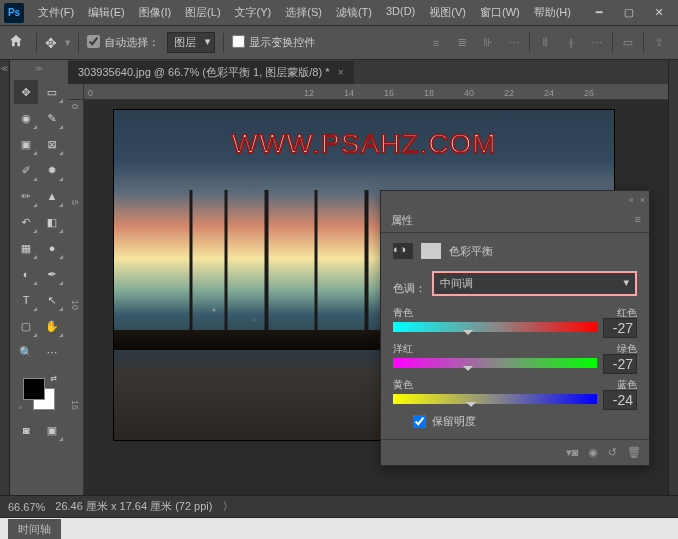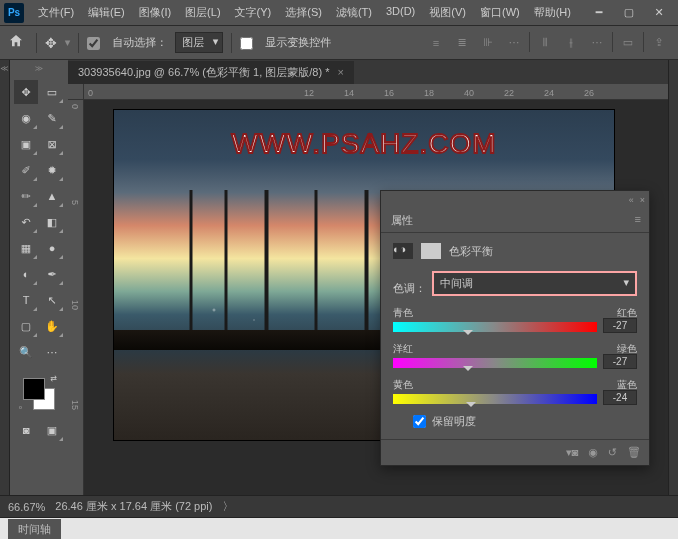--- a/index.html
+++ b/index.html
@@ -7,21 +7,21 @@
 .titlebar{height:26px;background:#535353;display:flex;align-items:center;padding:0 4px;border-bottom:1px solid #2a2a2a}
 .ps-logo{width:20px;height:20px;background:#001e36;color:#31a8ff;display:flex;align-items:center;justify-content:center;font-weight:bold;font-size:10px;border-radius:2px;margin-right:8px}
 .menu-items{display:flex;gap:2px;flex:1}
 .menu-item{padding:4px 6px;cursor:pointer;white-space:nowrap}
 .win-controls{display:flex;gap:0;margin-left:auto}
 .win-btn{width:30px;height:22px;display:flex;align-items:center;justify-content:center;color:#ccc;cursor:pointer}
 .optbar{height:34px;background:#535353;display:flex;align-items:center;padding:0 8px;gap:8px;border-bottom:1px solid #2a2a2a}
 .opt-home{width:20px;height:20px;color:#ccc}
 .opt-sep{width:1px;height:20px;background:#3a3a3a}
 .opt-cross{font-size:14px}
-.opt-check{display:flex;align-items:flex-end;gap:12px}
+.opt-check{display:flex;align-items:flex-start;gap:4px}
 .opt-check input{accent-color:#999}
 .opt-dd{background:#3a3a3a;border:1px solid #2a2a2a;padding:2px 18px 2px 6px;position:relative;color:#ccc}
 .opt-dd::after{content:"▾";position:absolute;right:4px;top:2px}
 .opt-icons{display:flex;gap:4px;margin-left:auto}
 .opt-icon{width:22px;height:22px;display:flex;align-items:center;justify-content:center;color:#888;cursor:pointer}
 .workspace{display:flex;height:calc(539px - 26px - 34px - 22px - 22px)}
 .collapse-bar{width:10px;background:#383838;display:flex;align-items:flex-start;justify-content:center;padding-top:4px;color:#888;font-size:8px;border-right:1px solid #222}
 .toolbar{width:58px;background:#535353;padding:4px 0;display:flex;flex-direction:column;align-items:center}
 .tool-tabs{height:14px;width:100%;display:flex;justify-content:center;color:#888;font-size:8px;margin-bottom:2px}
 .tool-row{display:flex;gap:2px;margin-bottom:2px}
@@ -64,21 +64,21 @@
 .props-row{display:flex;align-items:flex-end;gap:6px;margin-bottom:10px}
 .props-select{flex:1;background:#3a3a3a;border:2px solid #fca5a5;padding:3px 6px;color:#ccc;position:relative}
 .props-select::after{content:"▾";position:absolute;right:6px}
 .slider-row{margin-bottom:10px}
 .slider-labels{display:flex;justify-content:space-between;font-size:10px;margin-bottom:2px}
 .slider-track{height:10px;position:relative;margin:2px 40px 2px 0}
 .slider-grad1{background:linear-gradient(90deg,#00ffff,#888,#ff0000)}
 .slider-grad2{background:linear-gradient(90deg,#ff00ff,#888,#00ff00)}
 .slider-grad3{background:linear-gradient(90deg,#ffff00,#888,#0000ff)}
 .slider-thumb{position:absolute;top:8px;width:0;height:0;border:5px solid transparent;border-top-color:#ccc;transform:translateX(-50%)}
-.slider-val{position:absolute;right:-40px;top:-4px;width:34px;background:#3a3a3a;border:1px solid #2a2a2a;padding:1px 3px;font-size:10px;text-align:center}
+.slider-val{position:absolute;right:-40px;top:-4px;width:34px;background:#3a3a3a;border:1px solid #2a2a2a;padding:1px 3px;font-size:14px;text-align:right}
 .props-check{display:flex;align-items:center;gap:6px;margin-top:4px;margin-left:20px}
 .props-footer{height:26px;border-top:1px solid #3a3a3a;display:flex;justify-content:flex-end;align-items:center;padding:0 8px;gap:10px;color:#999}
 .statusbar{height:22px;background:#383838;display:flex;align-items:center;padding:0 8px;gap:10px;color:#bbb;font-size:11px;border-top:1px solid #222}
 .bottombar{height:24px;background:#e5e5e5;display:flex;align-items:center;padding:0 8px;color:#bbb;font-size:11px;border-top:1px solid #222}
 .bottom-tab{background:#535353;padding:3px 10px}
 .right-dock{position:absolute;right:0;top:60px;bottom:44px;width:10px;background:#383838;border-left:1px solid #222}
 svg{width:16px;height:16px;fill:currentColor}
 </style>
 </head>
 <body>

